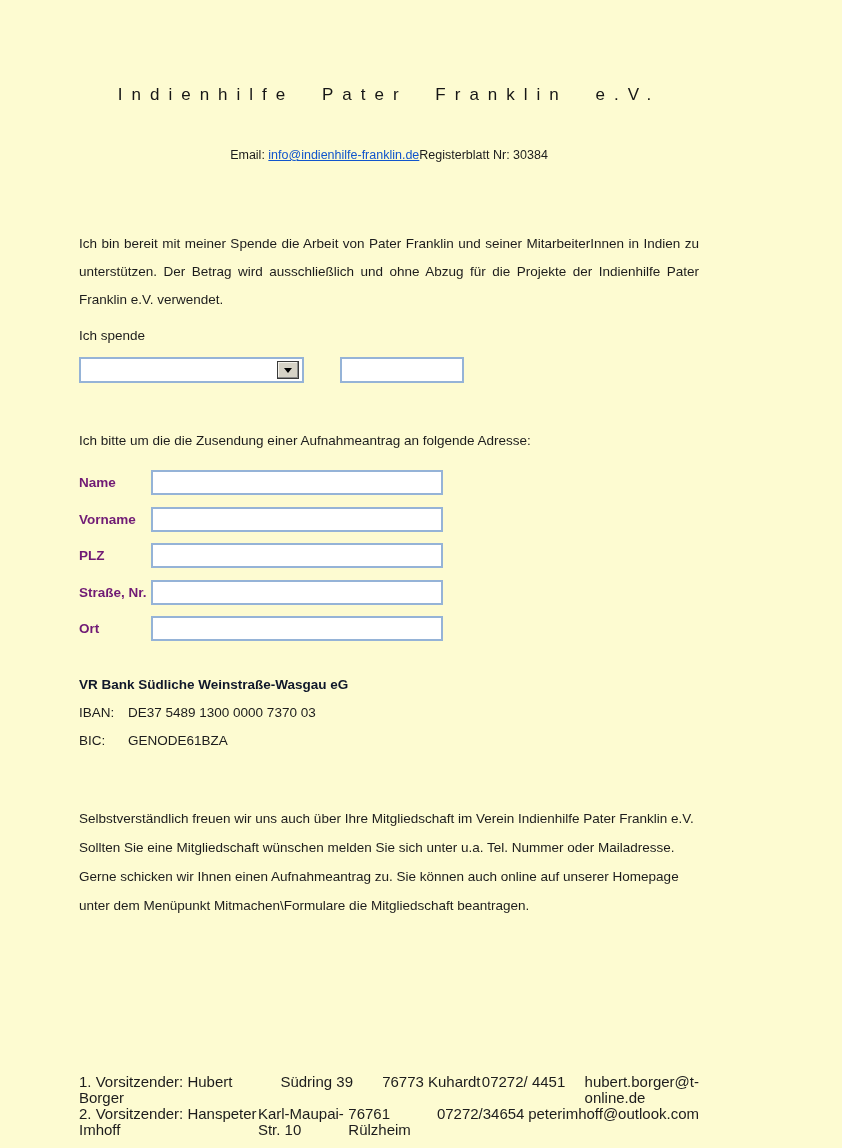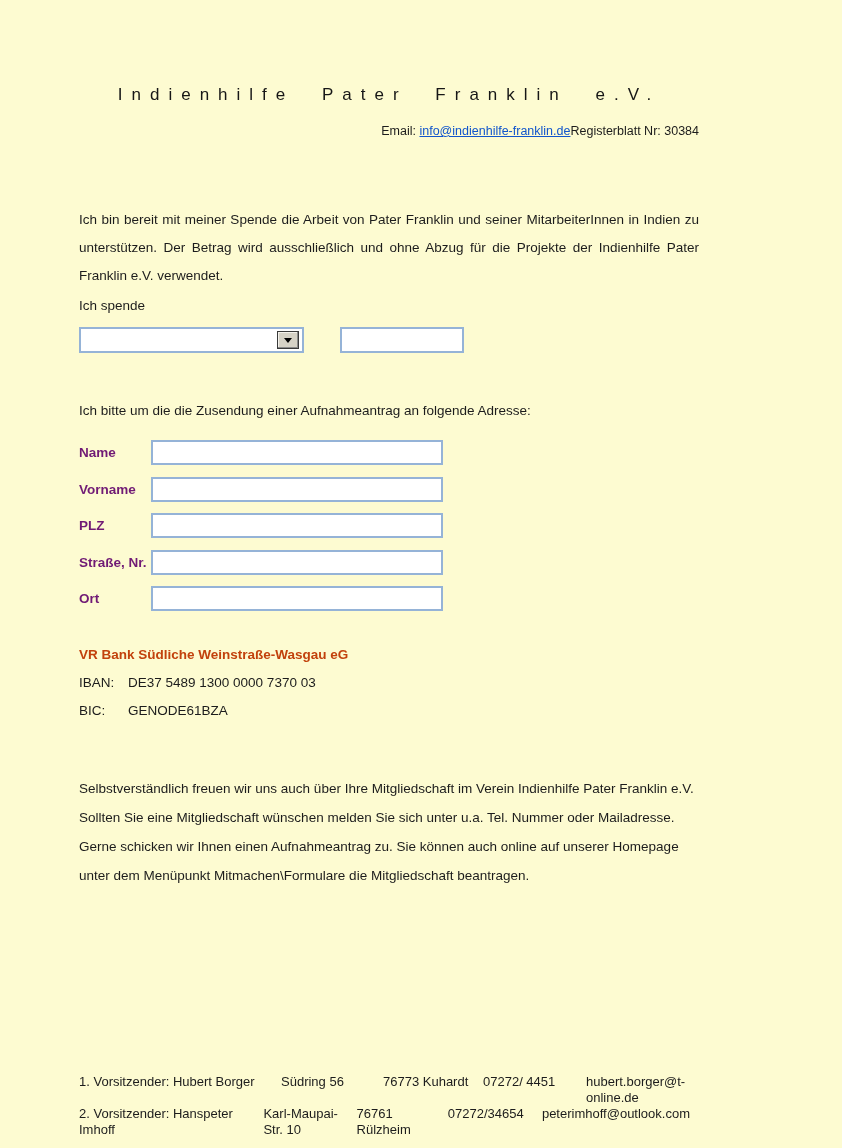--- a/index.html
+++ b/index.html
@@ -25,41 +25,41 @@
     padding-top: 85px;
     text-align: center;
     font-size: 17px;
     font-weight: 400;
     letter-spacing: 9px;
     word-spacing: 14px;
     color: #161616;
     white-space: nowrap;
   }
   .header-row {
-    margin-top: 19px;
-    display: flex;
-    justify-content: flex-end;
+    margin-top: 43px;
+    display: flex;
+    justify-content: center;
     align-items: baseline;
     font-size: 12.5px;
   }
   .email-link {
     color: #1155CC;
     text-decoration: underline;
     cursor: pointer;
   }
 
   
   .para {
     font-size: 13.5px;
     line-height: 28px;
     margin: 0;
   }
   .justify { text-align: justify; }
   .intro { margin-top: 68px; }
-  .spende-label { font-size: 13.5px; line-height: 28px; margin-top: 2px; }
+  .spende-label { font-size: 13.5px; line-height: 28px; margin-top: 8px; }
 
   
   .controls-row {
     margin-top: 7px;
     display: flex;
     align-items: center;
   }
   .combo {
     width: 225px;
     height: 26px;
@@ -125,40 +125,40 @@
     font-size: 13px;
     padding: 0 5px;
   }
 
   
   .bank-para { margin-top: 41px; }
   .bank-name {
     margin-top: 36px;
     font-size: 13.5px;
     font-weight: 700;
-    color: #c2410c;
+    color: #0f172a;
   }
   .bank-line {
     font-size: 13.5px;
     line-height: 27.5px;
     display: flex;
   }
   .bank-line .lbl { width: 49px; }
   .bank-lines { margin-top: 7px; }
 
   
   .membership { margin-top: 50px; line-height: 29px; }
 
   
   .footer {
     position: absolute;
     left: 79px;
-    right: 86px;
+    right: 77px;
     top: 1074px;
-    font-size: 13px;
+    font-size: 15px;
     line-height: 16px;
   }
   .footer-row { display: flex; }
   .f-role   { width: 202px; }
   .f-street { width: 102px; }
   .f-city   { width: 100px; }
   .f-phone  { width: 103px; }
   .f-email  { flex: 1; }
 </style>
 </head>
@@ -225,21 +225,21 @@
       <span class="lbl">BIC:</span>
       <span>GENODE61BZA</span>
     </div>
   </div>
 
   <p class="para membership">Selbstverständlich freuen wir uns auch über Ihre Mitgliedschaft im Verein Indienhilfe Pater Franklin e.V. Sollten Sie eine Mitgliedschaft wünschen melden Sie sich unter u.a. Tel. Nummer oder Mailadresse. Gerne schicken wir Ihnen einen Aufnahmeantrag zu. Sie können auch online auf unserer Homepage unter dem Menüpunkt Mitmachen\Formulare die Mitgliedschaft beantragen.</p>
 
   <div class="footer">
     <div class="footer-row">
       <span class="f-role">1. Vorsitzender: Hubert Borger</span>
-      <span class="f-street">Südring 56</span>
+      <span class="f-street">Südring 39</span>
       <span class="f-city">76773 Kuhardt</span>
       <span class="f-phone">07272/ 4451</span>
       <span class="f-email">hubert.borger@t-online.de</span>
     </div>
     <div class="footer-row">
       <span class="f-role">2. Vorsitzender: Hanspeter Imhoff</span>
       <span class="f-street">Karl-Maupai-Str. 10</span>
       <span class="f-city">76761 Rülzheim</span>
       <span class="f-phone">07272/34654</span>
       <span class="f-email">peterimhoff@outlook.com</span>

